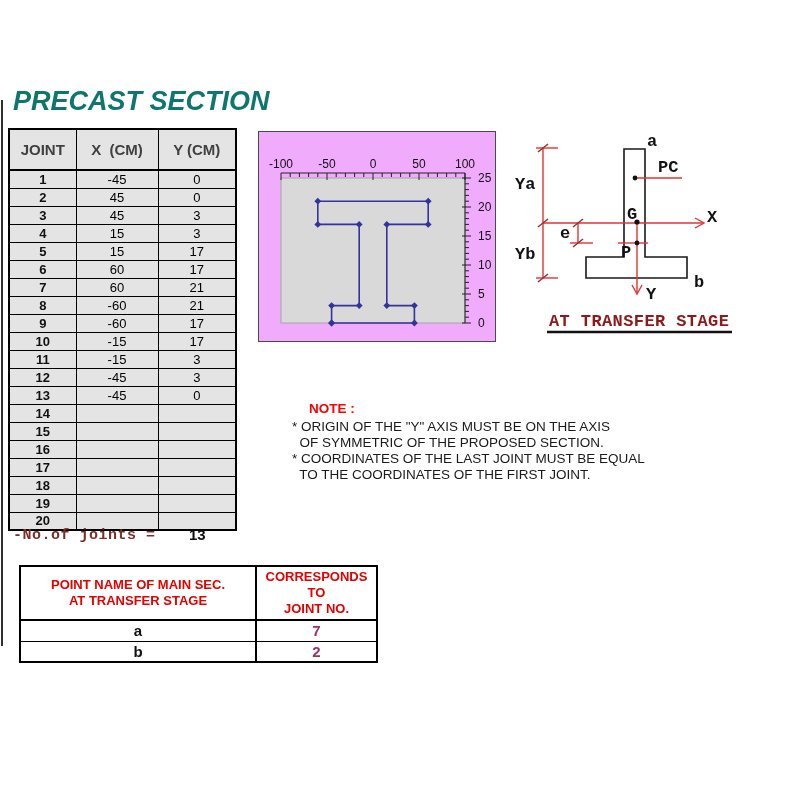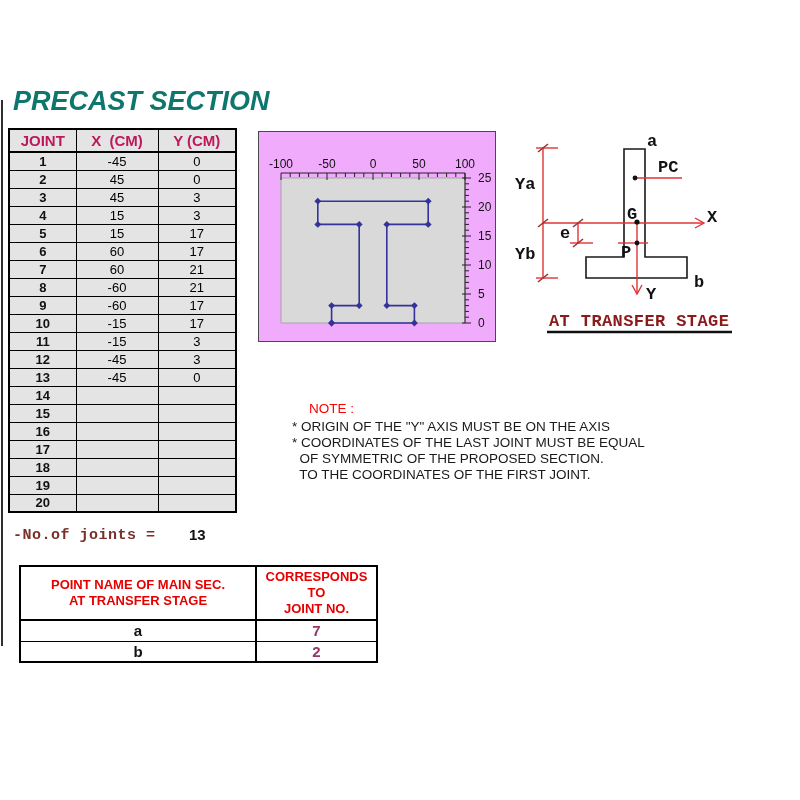--- a/index.html
+++ b/index.html
@@ -3,30 +3,30 @@
 <meta charset="utf-8">
 <style>
   *{margin:0;padding:0;box-sizing:border-box}
   body{font-family:"Liberation Sans","DejaVu Sans",sans-serif;background:#fff}
   .canvas{position:relative;width:800px;height:800px;background:#ffffff;overflow:hidden}
   .left-rule{position:absolute;left:1px;top:100px;width:2px;height:546px;background:#2f2f2f}
   .title{position:absolute;left:13px;top:86px;font-size:27px;font-weight:bold;font-style:italic;color:#0f766e;white-space:pre}
   table{border-collapse:collapse}
   .joint-table{position:absolute;left:8px;top:128px;width:227px;table-layout:fixed;border:2px solid #000}
   .joint-table th,.joint-table td{border:1px solid #000;background:#e4e4e4;text-align:center;vertical-align:middle;overflow:hidden}
-  .joint-table th{height:23px;font-size:15px;font-weight:bold;color:#be185d;white-space:pre;border-bottom:2px solid #000}
+  .joint-table th{height:41px;font-size:15px;font-weight:bold;color:#404040;white-space:pre;border-bottom:2px solid #000}
   .joint-table td{height:18px;font-size:13px;line-height:13px}
   .joint-table td.jnum{font-weight:bold;color:#111}
   .joint-table td.val{color:#000000}
   .njoints-label{position:absolute;left:13px;top:527px;font-family:Liberation Mono, monospace;font-weight:bold;font-size:15px;color:#7a3028;letter-spacing:.5px;white-space:pre}
   .njoints-value{position:absolute;left:189px;top:526px;font-size:15px;font-weight:bold;color:#111}
   .chart{position:absolute;left:258px;top:131px;width:238px;height:211px;background:#f0abfc;border:1px solid #4a4a4a}
   .chart svg{display:block;font-family:"Liberation Sans","DejaVu Sans",sans-serif}
   .note{position:absolute;left:292px;top:401px;font-size:13.5px;color:#1a1a1a;line-height:16px}
-  .note-heading{color:#fe0000;font-weight:normal;padding-left:17px;margin-bottom:2px}
+  .note-heading{color:#fe0000;font-weight:bold;padding-left:17px;margin-bottom:2px}
   #note-lines div{white-space:pre}
   .diagram{position:absolute;left:500px;top:110px;width:300px;height:230px}
   .diagram text{font-family:"Liberation Mono","DejaVu Sans Mono",monospace;font-weight:bold;fill:#111;font-size:17px}
   .diagram text.caption{fill:#8b1a1a;letter-spacing:.4px}
   .map-table{position:absolute;left:19px;top:565px;width:357px;border:2px solid #000;table-layout:fixed;background:#fca5a5}
   .map-table th{border:1px solid #000;border-bottom:2px solid #000;font-size:13px;font-weight:bold;color:#e60000;line-height:16px;height:37px;padding:2px 0;text-align:center;background:#fff}
   .map-table th.c1,.map-table td.pt{border-right:2px solid #000}
   .map-table td{border:1px solid #000;height:21px;text-align:center;font-weight:bold;font-size:15px;background:#fff}
   .map-table td.pt{color:#111}
   .map-table td.jn{color:#993366}
@@ -237,22 +237,22 @@
         <polygon points="100.2,170.2 103.60000000000001,173.6 100.2,177 96.8,173.6" fill="#333399"></polygon>
         <polygon points="72.6,170.2 76,173.6 72.6,177 69.19999999999999,173.6" fill="#333399"></polygon>
         <polygon points="72.6,187.6 76,191 72.6,194.4 69.19999999999999,191" fill="#333399"></polygon>
       </svg>
   </div>
 
   <div class="note">
     <div class="note-heading">NOTE :</div>
     <div id="note-lines">
         <div>* ORIGIN OF THE "Y" AXIS MUST BE ON THE AXIS</div>
+        <div>  OF SYMMETRIC OF THE PROPOSED SECTION.</div>
         <div>* COORDINATES OF THE LAST JOINT MUST BE EQUAL</div>
-        <div>  OF SYMMETRIC OF THE PROPOSED SECTION.</div>
         <div>  TO THE COORDINATES OF THE FIRST JOINT.</div>
       </div>
   </div>
 
   <div class="diagram">
     <svg width="300" height="230" viewBox="0 0 300 230">
       <path d="M124,39 L145,39 L145,147 L187,147 L187,168 L86,168 L86,147 L124,147 Z" fill="none" stroke="#1a1a1a" stroke-width="1.6"></path>
       <g stroke="#e23333" stroke-width="1.4" fill="none">
         <line x1="43" y1="38" x2="43" y2="168"></line>
         <line x1="36" y1="38" x2="58" y2="38"></line>

